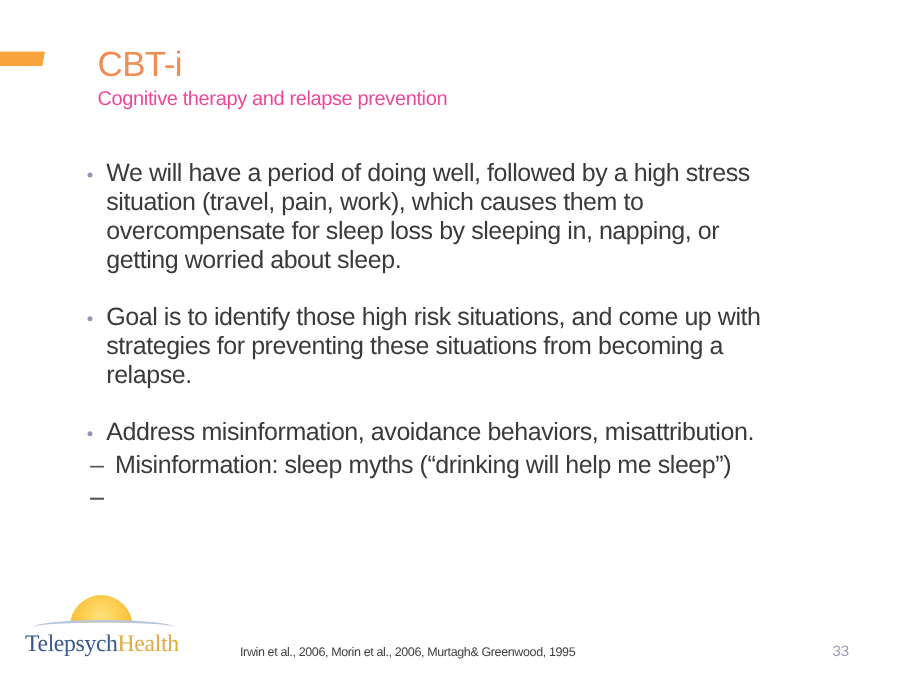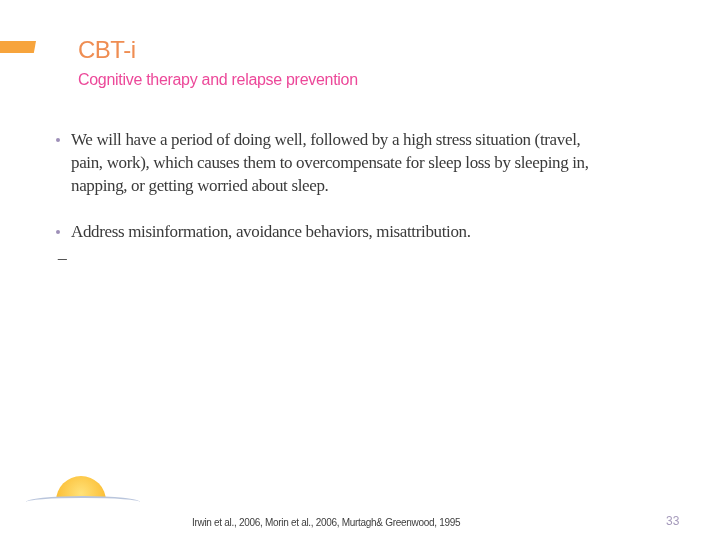--- a/index.html
+++ b/index.html
@@ -10,29 +10,29 @@
     color: #3a3a3a;
   }
   .accent-bar {
     position: absolute; left: 0; top: 41px;
     width: 36px; height: 12px;
     background: #f7a43c;
     clip-path: polygon(0 0, 100% 0, 94% 100%, 0 100%);
   }
   .title {
     position: absolute; left: 78px; top: 36px;
-    font-size: 24px; color: #ef8d52; letter-spacing: -0.5px;
+    font-size: 28px; color: #ef8d52; letter-spacing: -0.5px;
   }
   .subtitle {
     position: absolute; left: 78px; top: 71px;
     font-size: 16px; color: #ec4899; letter-spacing: -0.3px;
   }
   .content {
-    position: absolute; left: 56px; top: 128px; width: 560px;
-    font-size: 17px; line-height: 23px; letter-spacing: -0.35px; font-family: Liberation Serif, serif;
+    position: absolute; left: 70px; top: 128px; width: 560px;
+    font-size: 20px; line-height: 23px; letter-spacing: -0.35px;
   }
   .bullet {
     position: relative; padding-left: 15px; margin-bottom: 23px;
   }
   .bullet .dot {
     position: absolute; left: 0; top: 10px;
     width: 4px; height: 4px; border-radius: 50%;
     background: #9d8fb8;
   }
   .sub {
@@ -79,35 +79,43 @@
 
 <div class="accent-bar"></div>
 <div class="title">CBT-i</div>
 <div class="subtitle">Cognitive therapy and relapse prevention</div>
 
 <div class="content">
   <div class="bullet">
     <span class="dot"></span>
     <span>We will have a period of doing well, followed by a high stress situation (travel, pain, work), which causes them to overcompensate for sleep loss by sleeping in, napping, or getting worried about sleep.</span>
   </div>
+  <div class="bullet">
+    <span class="dot"></span>
+    <span>Goal is to identify those high risk situations, and come up with strategies for preventing these situations from becoming a relapse.</span>
+  </div>
   <div class="bullet last">
     <span class="dot"></span>
     <span>Address misinformation, avoidance behaviors, misattribution.</span>
   </div>
   <div class="sub" style="margin-left:-15px;">
     <span class="dash">–</span>
+    <span>Misinformation: sleep myths (“drinking will help me sleep”)</span>
   </div>
   <div class="sub" style="margin-left:-15px;">
     <span class="dash">–</span>
   </div>
   <div class="sub" style="margin-left:-15px;">
     <span class="dash">–</span>
   </div>
 </div>
 
 <div class="logo">
   <div class="sun"></div>
   <div class="horizon"></div>
   <div class="arc"></div>
+  <div class="text">
+    <span class="t1">Telepsych</span><span class="t2">Health</span>
+  </div>
 </div>
 
 <div class="citation">Irwin et al., 2006, Morin et al., 2006, Murtagh&amp; Greenwood, 1995</div>
 <div class="page-num">33</div>
 
 </body></html>

